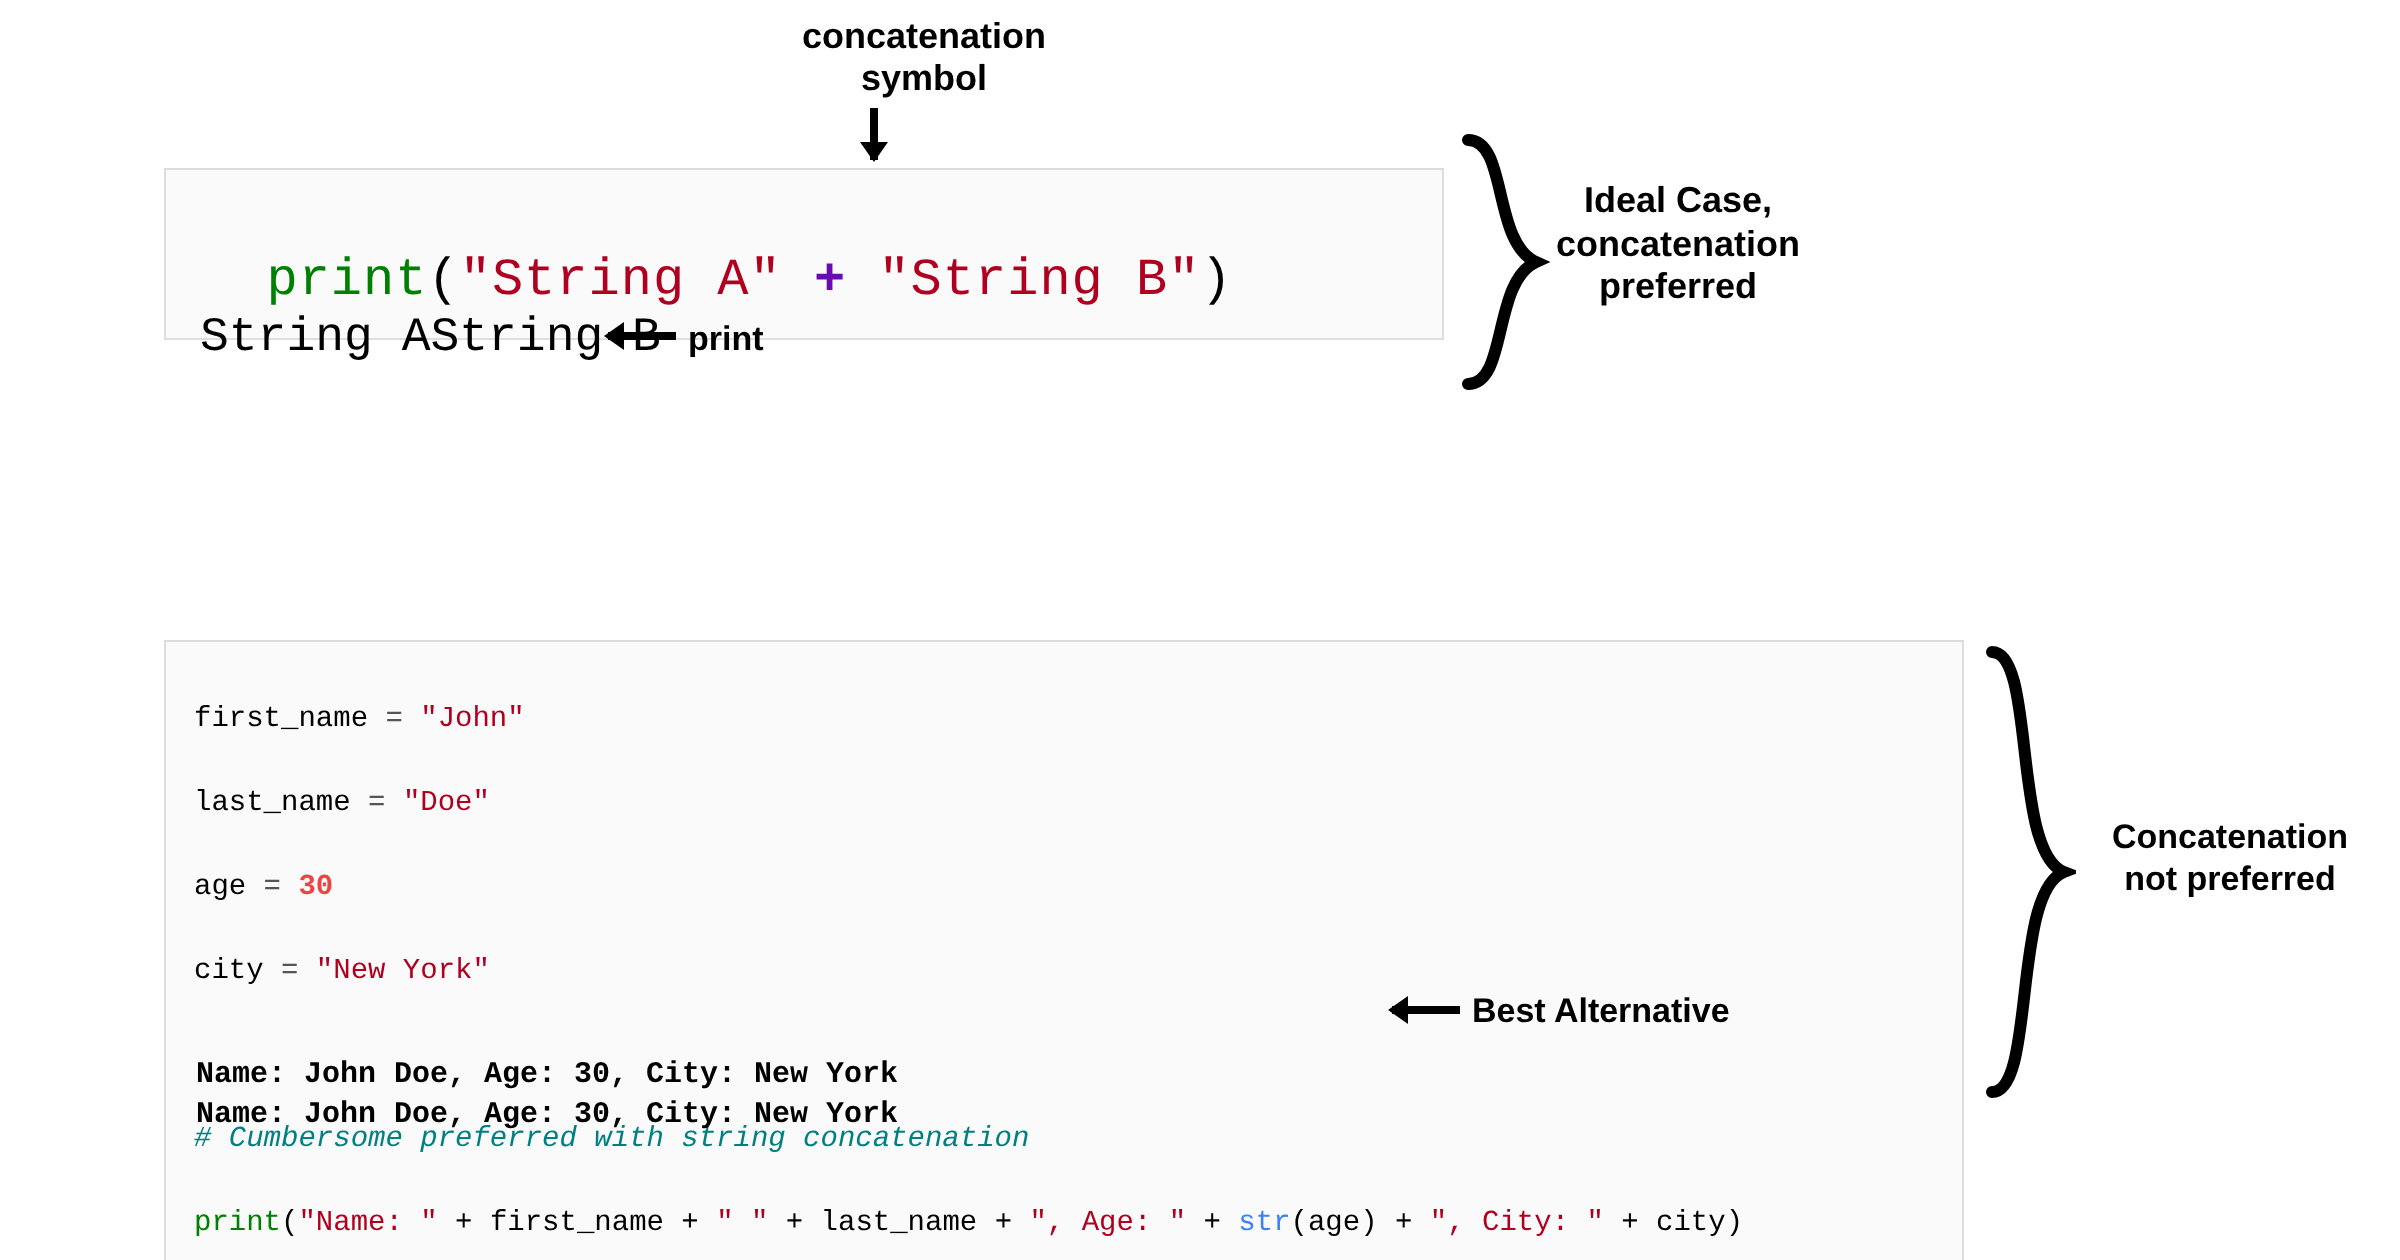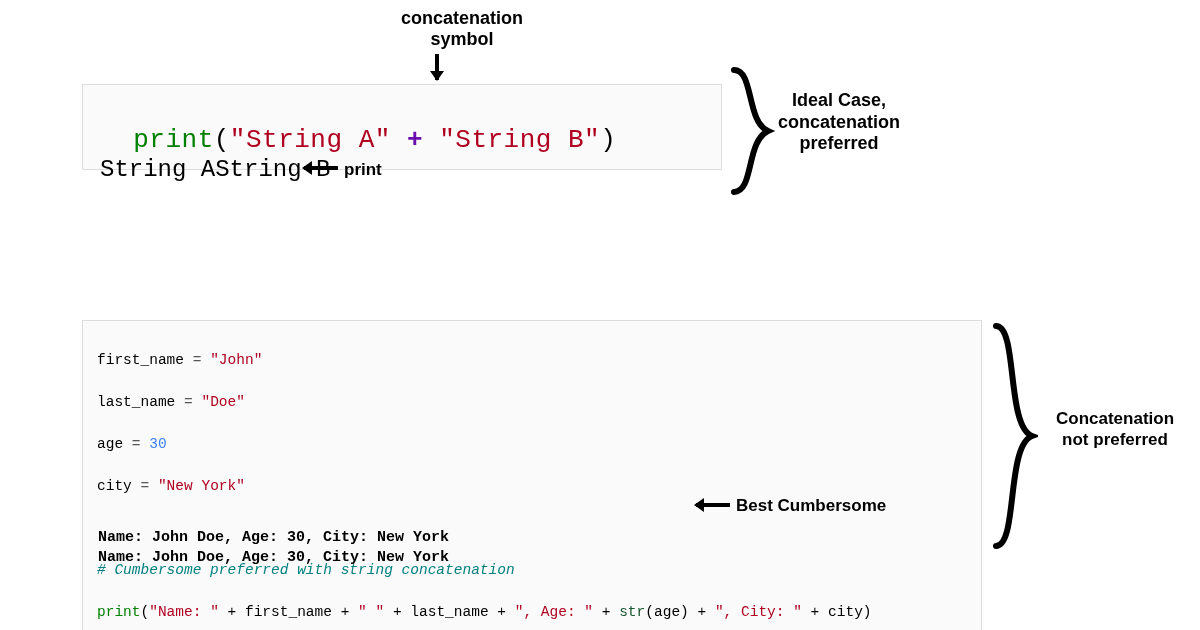--- a/index.html
+++ b/index.html
@@ -111,24 +111,24 @@
     background: #fafafa;
     border: 1px solid #ddd;
     font-size: 14.5px;
     line-height: 1.45;
     white-space: pre-wrap;
   }
   .code2 .row { display: block; white-space: pre; }
   .c-var   { color: #000; }
   .c-eq    { color: #555; }
   .c-str   { color: #b00020; }
-  .c-num   { color: #3b82f6; }
+  .c-num   { color: #ef4444; font-weight: bold; }
   .c-cmt   { color: #008080; font-style: italic; }
   .c-call  { color: #008000; }
-  .c-builtin { color: #14532d; margin-top: 30px; }
+  .c-builtin { color: #3b82f6; margin-top: 30px; }
 
   
   .norec-label {
     position: absolute;
     left: 426px; top: 339px;
     font-weight: 800;
     font-size: 18px;
   }
   .norec-arrow {
     position: absolute;
@@ -225,21 +225,21 @@
 <span class="row"><span class="c-var">city</span><span class="c-eq"> = </span><span class="c-str">"New York"</span></span>
 <span class="row"> </span>
 <span class="row"><span class="c-cmt"># Cumbersome preferred with string concatenation</span></span>
 <span class="row"><span class="c-call">print</span><span>(</span><span class="c-str">"Name: "</span><span> + </span><span class="c-var">first_name</span><span> + </span><span class="c-str">" "</span><span> + </span><span class="c-var">last_name</span><span> + </span><span class="c-str">", Age: "</span><span> + </span><span class="c-builtin">str</span><span>(</span><span class="c-var">age</span><span>)</span><span> + </span><span class="c-str">", City: "</span><span> + </span><span class="c-var">city</span><span>)</span></span>
 
 
 
 </div>
 
 <div class="best-arrow"></div>
-<div class="best-label">Best Cumbersome</div>
+<div class="best-label">Best Alternative</div>
 
 <div class="out2 mono"><span>Name: John Doe, Age: 30, City: New York</span>
 <span>Name: John Doe, Age: 30, City: New York</span></div>
 
 <div class="brace2-wrap">
   <svg viewBox="0 0 50 232" width="50" height="232">
     <path d="M8 6 C30 6 18 106 44 116 C18 126 30 226 8 226" fill="none" stroke="#000" stroke-width="6" stroke-linecap="round"></path>
   </svg>
 </div>
 <div class="brace2-label">Concatenation<br>not preferred</div>

